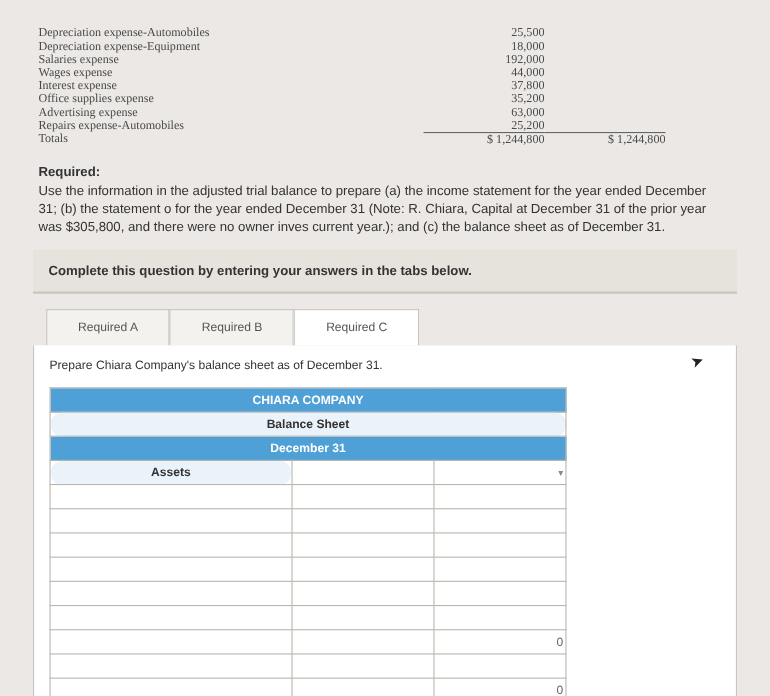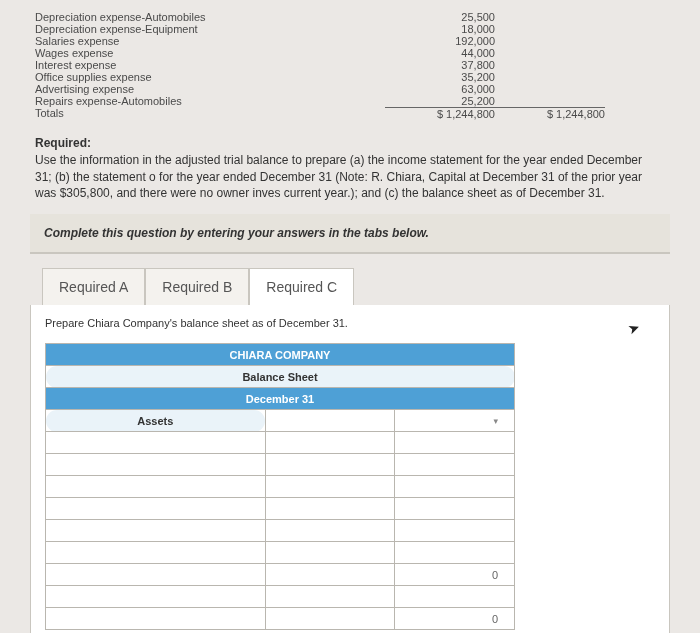--- a/index.html
+++ b/index.html
@@ -5,22 +5,22 @@
     * { box-sizing: border-box; margin: 0; padding: 0; }
     body {
       font-family: Arial, sans-serif;
       background: #ebe8e5;
       width: 700px;
       height: 633px;
       overflow: hidden;
       color: #333;
     }
     .trial-balance {
-      padding: 11px 35px 5px 35px;
-      font-family: Liberation Sans, sans-serif;
+      padding: 24px 35px 5px 35px;
+      font-family: Liberation Serif, serif;
       font-size: 11px;
       color: #4a4a4a;
     }
     .tb-row { display: flex; }
     .tb-label { width: 350px; }
     .tb-val1 { width: 110px; text-align: right; }
     .tb-val2 { width: 110px; text-align: right; }
     .tb-totals .tb-val1, .tb-totals .tb-val2 {
       border-top: 1px solid #666;
     }
@@ -32,30 +32,29 @@
     }
     .required-section b { font-weight: bold; }
     .instruction-band {
       margin: 0 30px 14px 30px;
       background: #e6e3dc;
       padding: 12px 14px;
       font-size: 12px;
       font-weight: bold;
       color: #333;
       border-bottom: 2px solid #c9c6bf;
-      font-style: italic;
     }
     .tabs {
       display: flex;
       margin-left: 42px;
       gap: 0;
     }
     .tab {
-      padding: 10px 16px;
-      font-size: 14px;
+      padding: 10px 28px;
+      font-size: 11px;
       background: #f4f2ee;
       border: 1px solid #c9c6bf;
       border-bottom: none;
       color: #555;
       cursor: pointer;
     }
     .tab.active {
       background: #ffffff;
       position: relative;
       z-index: 2;
@@ -74,21 +73,21 @@
       margin-bottom: 14px;
     }
     .sheet-table {
       border-collapse: collapse;
       width: 470px;
     }
     .sheet-table td, .sheet-table th {
       border: 1px solid #b9b6af;
       font-size: 11px;
       height: 22px;
-      padding: 2px 16px;
+      padding: 2px 2px;
     }
     .hdr-blue {
       background: #4ea0d6;
       color: #fff;
       text-align: center;
       font-weight: bold;
     }
     .hdr-light {
       background: #eaf3f9;
       text-align: center;

